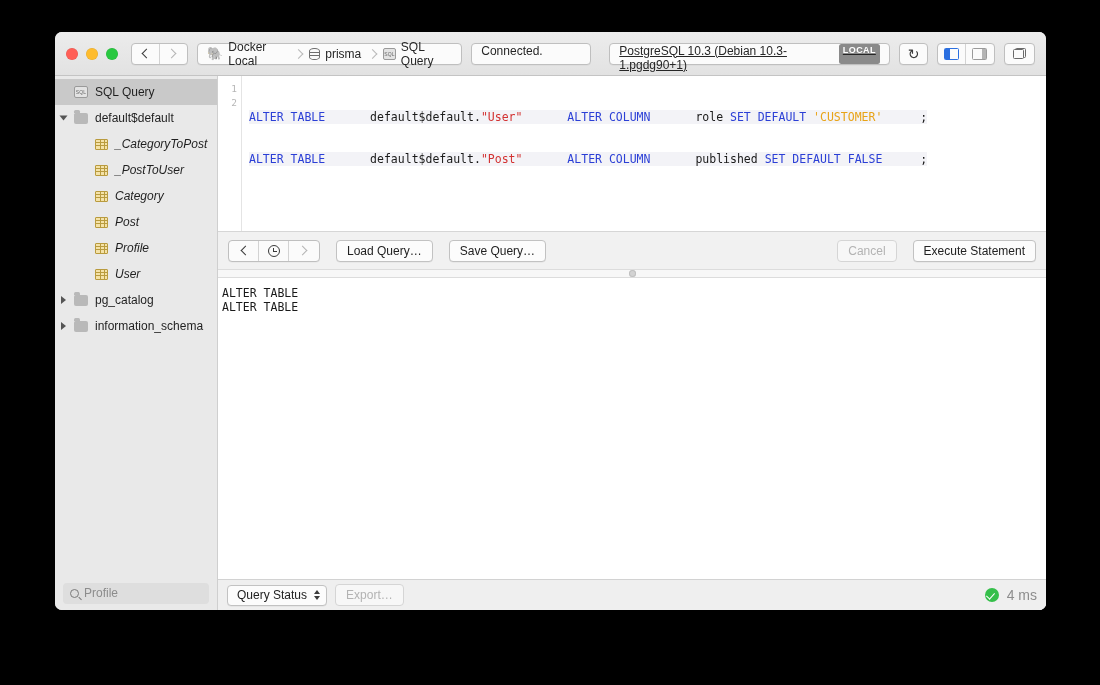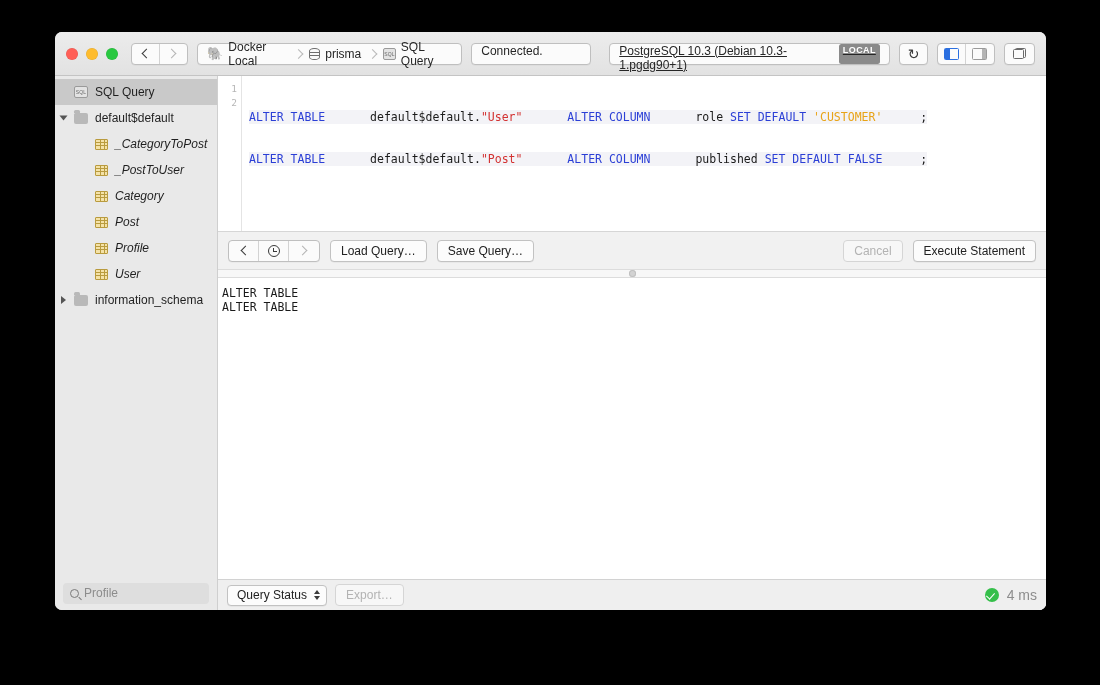--- a/index.html
+++ b/index.html
@@ -254,21 +254,21 @@
   .kw  { color: #2b3fd6; }
   .id  { color: #d33232; }
   .str { color: #e8a317; }
   .pl  { color: #1a1a1a; margin-left: 38px; }
 
   .qtoolbar {
     height: 38px; flex: 0 0 38px;
     background: #f1f1f1;
     border-top: 1px solid #d6d6d6;
     display: flex; align-items: center;
-    padding: 0 10px; gap: 10px;
+    padding: 0 10px; gap: 16px;
   }
   .btn {
     background: #fcfcfc;
     border: 1px solid #c2c2c2;
     border-radius: 4px;
     height: 22px;
     padding: 0 10px;
     font-size: 12px; color: #222;
     display: flex; align-items: center;
     box-shadow: 0 0.5px 0.6px rgba(0,0,0,0.07);
@@ -466,20 +466,29 @@
             </span>
           <span class="tlabel">Profile</span>
         </div>
         <div class="trow indent-2">
           <span class="ticon">
               <span class="tbl"></span>
             </span>
           <span class="tlabel">User</span>
         </div>
 
+        <div class="trow">
+          <span class="twist">
+              <i></i>
+            </span>
+          <span class="ticon">
+              <span class="folder"></span>
+            </span>
+          <span class="tlabel">pg_catalog</span>
+        </div>
         <div class="trow">
           <span class="twist">
               <i></i>
             </span>
           <span class="ticon">
               <span class="folder"></span>
             </span>
           <span class="tlabel">information_schema</span>
         </div>
       </div>

